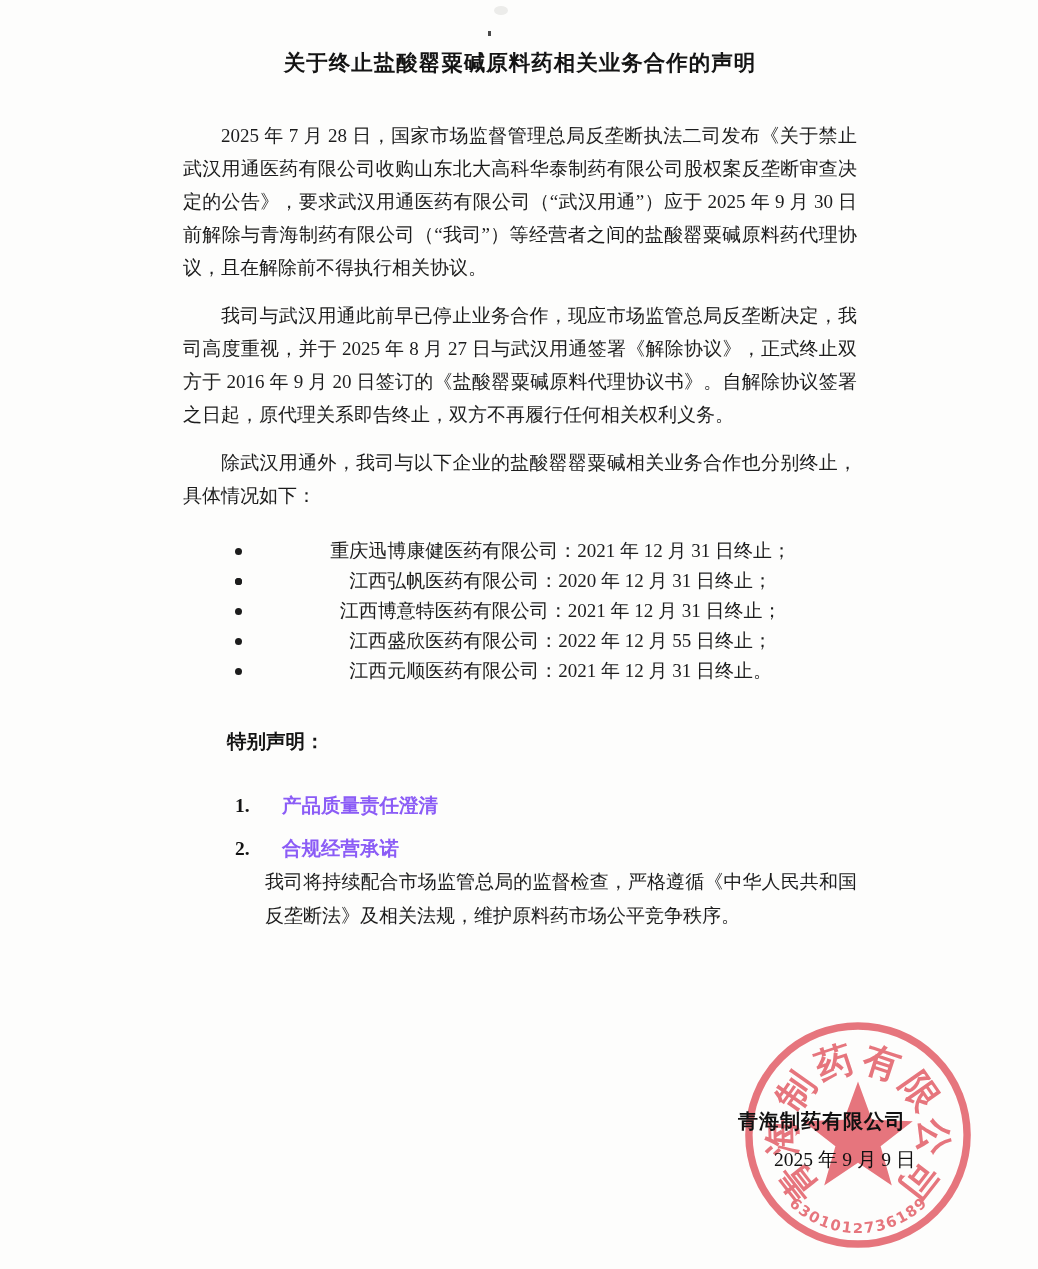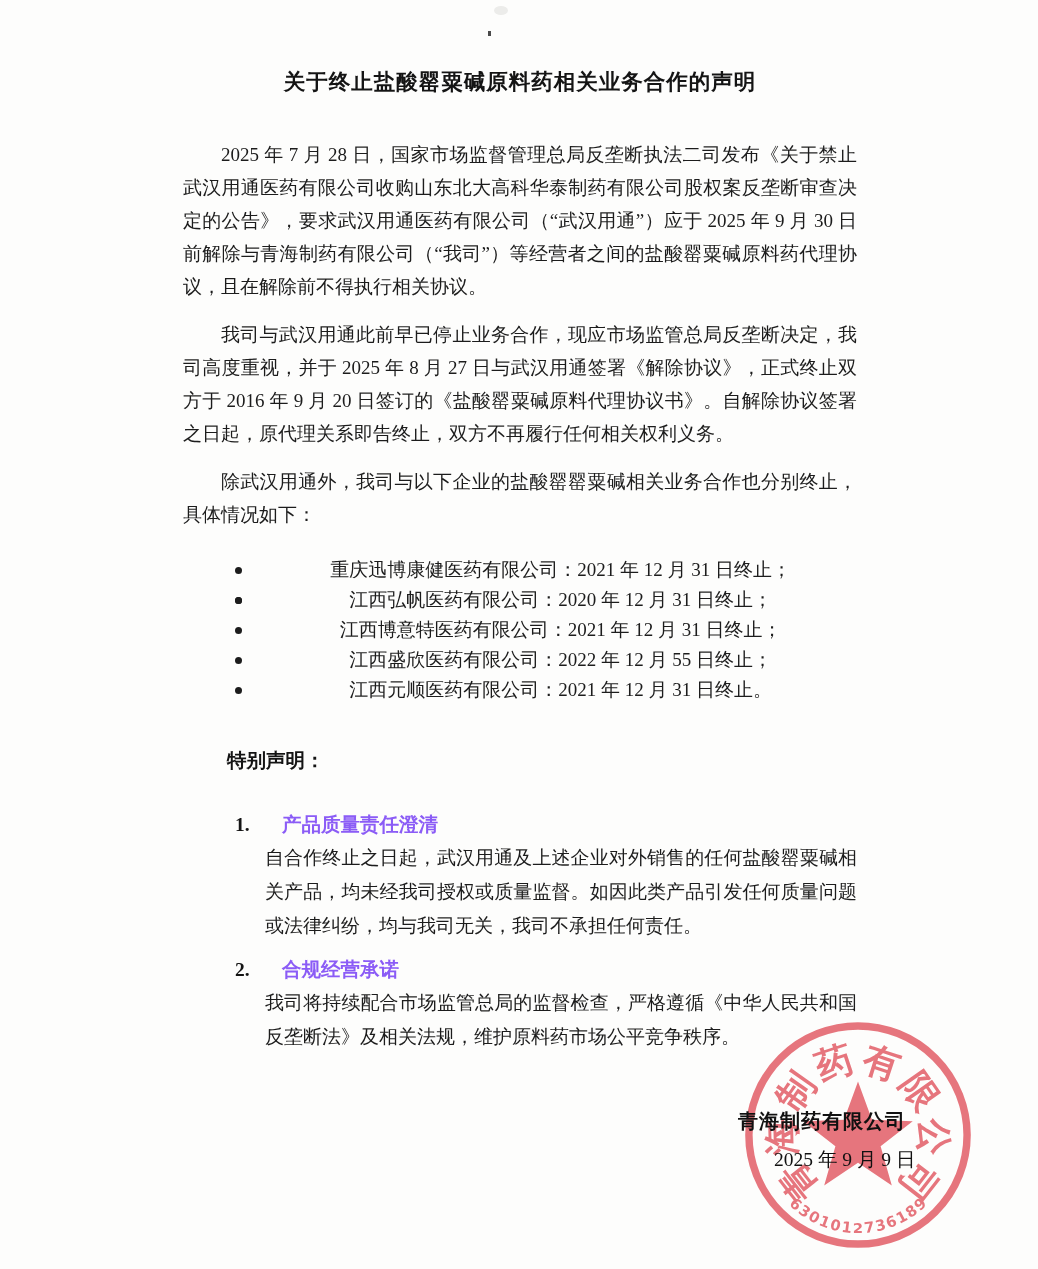--- a/index.html
+++ b/index.html
@@ -11,21 +11,21 @@
     height: 1269px;
     margin: 0 auto;
     background: #fdfdfc;
     overflow: hidden;
     font-family: "Liberation Serif", "DejaVu Serif", serif;
     color: #1e1e1e;
   }
   .content {
     position: absolute;
     left: 183px;
-    top: 67px;
+    top: 48px;
     width: 674px;
   }
   .doc-title {
     text-align: center;
     font-family: "Liberation Sans", "DejaVu Sans", sans-serif;
     font-weight: 700;
     font-size: 21.5px;
     letter-spacing: 1px;
     color: #141414;
     margin-bottom: 42px;
@@ -182,21 +182,20 @@
       <li><span class="bullet-dot"></span><span>江西元顺医药有限公司：2021 年 12 月 31 日终止。</span></li>
     </ul>
 
     <div class="special-heading">特别声明：</div>
 
     <div class="numbered-section">
       <div class="section-heading-row">
         <span class="section-number">1.</span>
         <span class="section-heading">产品质量责任澄清</span>
       </div>
-      <div class="section-body">自合作终止之日起，武汉用通及上述企业对外销售的任何盐酸罂粟碱相关产品，均未经我司授权或质量监督。如因此类产品引发任何质量问题或法律纠纷，均与我司无关，我司不承担任何责任。</div>
     </div>
 
     <div class="numbered-section second">
       <div class="section-heading-row">
         <span class="section-number">2.</span>
         <span class="section-heading">合规经营承诺</span>
       </div>
       <div class="section-body">我司将持续配合市场监管总局的监督检查，严格遵循《中华人民共和国反垄断法》及相关法规，维护原料药市场公平竞争秩序。</div>
     </div>
   </div>

